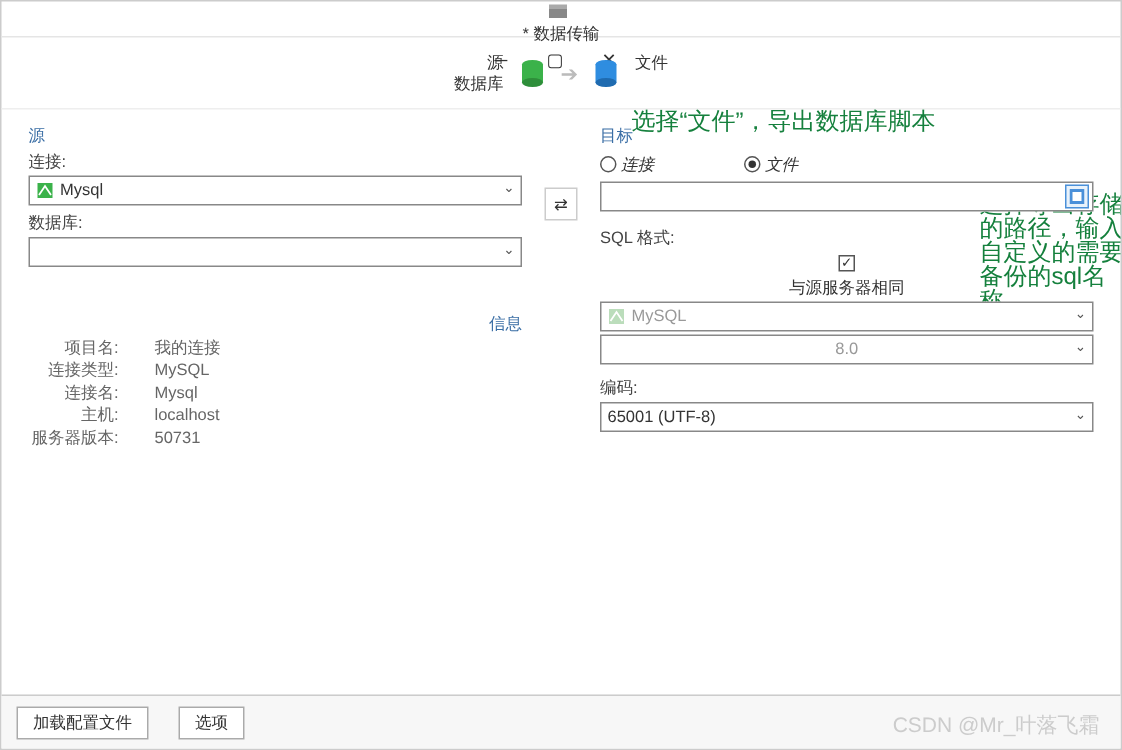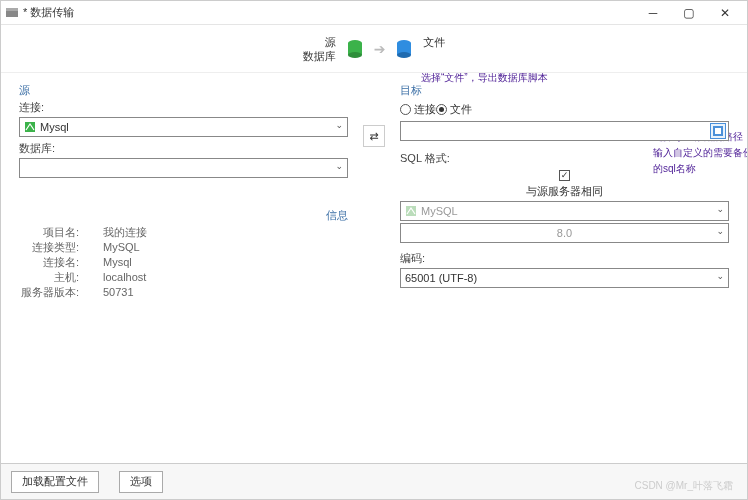--- a/index.html
+++ b/index.html
@@ -1,53 +1,53 @@
 <!DOCTYPE html>
 <html><head>
 <meta charset="utf-8">
 <style>
   * { box-sizing: border-box; font-family: "Microsoft YaHei", Arial, sans-serif; }
   html, body { margin: 0; padding: 0; width: 748px; height: 500px; background: #fff; font-size: 11px; color: #333; }
   .window { width: 748px; height: 500px; display: flex; flex-direction: column; border: 1px solid #ccc; position: relative; }
-  .titlebar { height: 24px; display: flex; align-items: center; padding: 0 4px; border-bottom: 1px solid #e5e5e5; }
+  .titlebar { height: 24px; display: flex; align-items: center; padding: 0 4px; border-bottom: 1px solid #e5e5e5; flex-direction: column; }
   .titlebar .icon { width: 14px; height: 14px; margin-right: 4px; display:flex; align-items:center; justify-content:center; }
   .titlebar .title { flex: 1; }
   .win-btns { display: flex; gap: 16px; padding-right: 8px; }
   .win-btn { width: 20px; height: 20px; display: flex; align-items: center; justify-content: center; cursor: pointer; font-size: 12px; }
   .header-flow { height: 48px; display: flex; align-items: center; justify-content: center; gap: 10px; border-bottom: 1px solid #eee; }
   .flow-side { display: flex; flex-direction: column; align-items: flex-end; font-size: 11px; line-height: 14px; }
   .flow-side.r { align-items: flex-start; }
   .db-cyl { width: 18px; height: 20px; }
   .arrow { color: #bbb; font-size: 14px; }
   .body { flex: 1; display: flex; padding: 10px 18px 8px 18px; gap: 10px; position: relative; overflow: hidden; }
   .col { flex: 1; display: flex; flex-direction: column; }
   .divider { width: 32px; display: flex; align-items: flex-start; justify-content: center; padding-top: 42px; }
   .swap-btn { width: 22px; height: 22px; border: 1px solid #ccc; display: flex; align-items: center; justify-content: center; background: #fff; cursor: pointer; font-size: 11px; }
   .sect-title { color: #3a6ea5; font-size: 11px; margin-bottom: 2px; }
   .lbl { font-size: 11px; color: #444; margin-top: 0px; margin-bottom: 2px; }
   .select { height: 20px; border: 1px solid #888; background: #fff; display: flex; align-items: center; padding: 0 4px; position: relative; }
   .select .caret { position: absolute; right: 4px; top: 2px; font-size: 9px; color: #555; pointer-events: none; }
   .select .db-mini { width: 12px; height: 12px; margin-right: 4px; }
   .input { height: 20px; border: 1px solid #888; background: #fff; display:flex; align-items:center; padding:0 4px; position:relative; }
-  .radio-row { display: flex; align-items: flex-end; padding: 2px 0; }
+  .radio-row { display: flex; align-items: flex-end; gap: 60px; padding: 2px 0; font-style: italic; }
   .radio-opt { display: flex; align-items: center; gap: 3px; cursor: pointer; }
   .radio { width: 11px; height: 11px; border: 1px solid #555; border-radius: 50%; display:flex; align-items:center; justify-content:center;}
   .radio.checked::after { content:""; width:5px; height:5px; background:#333; border-radius:50%; }
   .browse-btn { position: absolute; right: 2px; top: 1px; width: 16px; height: 16px; border: 1px solid #4a90d9; background: #e8f2fb; display:flex; align-items:center; justify-content:center; cursor: pointer; }
   .check-row { display:flex; align-items:center; gap:3px; margin-top:2px;flex-direction:column;}
   .check { width:11px; height:11px; border:1px solid #555; display:flex; align-items:center; justify-content:center; font-size:9px; line-height:9px; }
   .check.checked::after { content:"✓"; color:#333; }
   .info-block { margin-top: 30px; color:#666;text-align:right; }
   .info-row { display:flex; gap: 24px; line-height: 15px; }
   .info-k { width: 60px; }
-  .annot { position:absolute; color:#4c1d95; font-size:10px; font-weight:500; pointer-events:none; }
+  .annot { position:absolute; color:#15803d; font-size:16px; font-weight:500; pointer-events:none; }
   .footer { height: 36px; border-top: 1px solid #ccc; display:flex; align-items:center; padding: 0 10px; gap: 20px; background:#f7f7f7;}
   .f-btn { height: 22px; padding: 0 10px; border:1px solid #aaa; background:#fff; display:flex; align-items:center; gap:4px; cursor:pointer; font-size:11px;}
   .f-btn .dd { font-size:8px; margin-left:2px;}
-  .watermark { position:absolute; bottom:6px; right:14px; color:#ccc; font-size:10px; pointer-events:none;}
+  .watermark { position:absolute; bottom:6px; right:14px; color:#ccc; font-size:14px; pointer-events:none;}
   .spacer { flex:1;}
   .disabled { color:#999; }
 </style>
 </head>
 <body>
 <div class="window">
 
   <div class="titlebar">
     <span class="icon">
       <svg viewBox="0 0 14 14" width="14" height="14">

